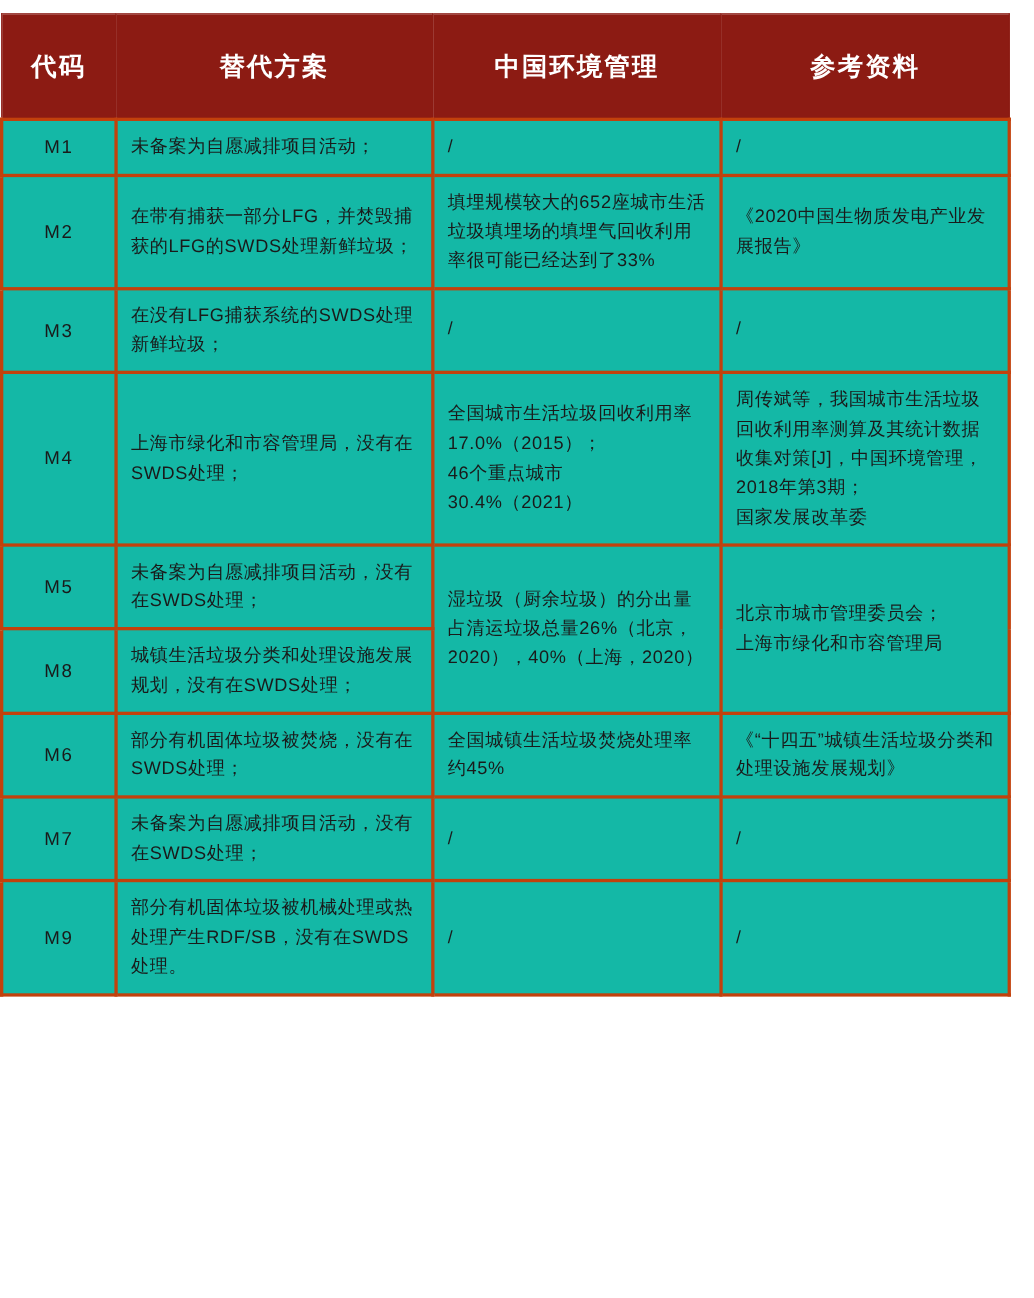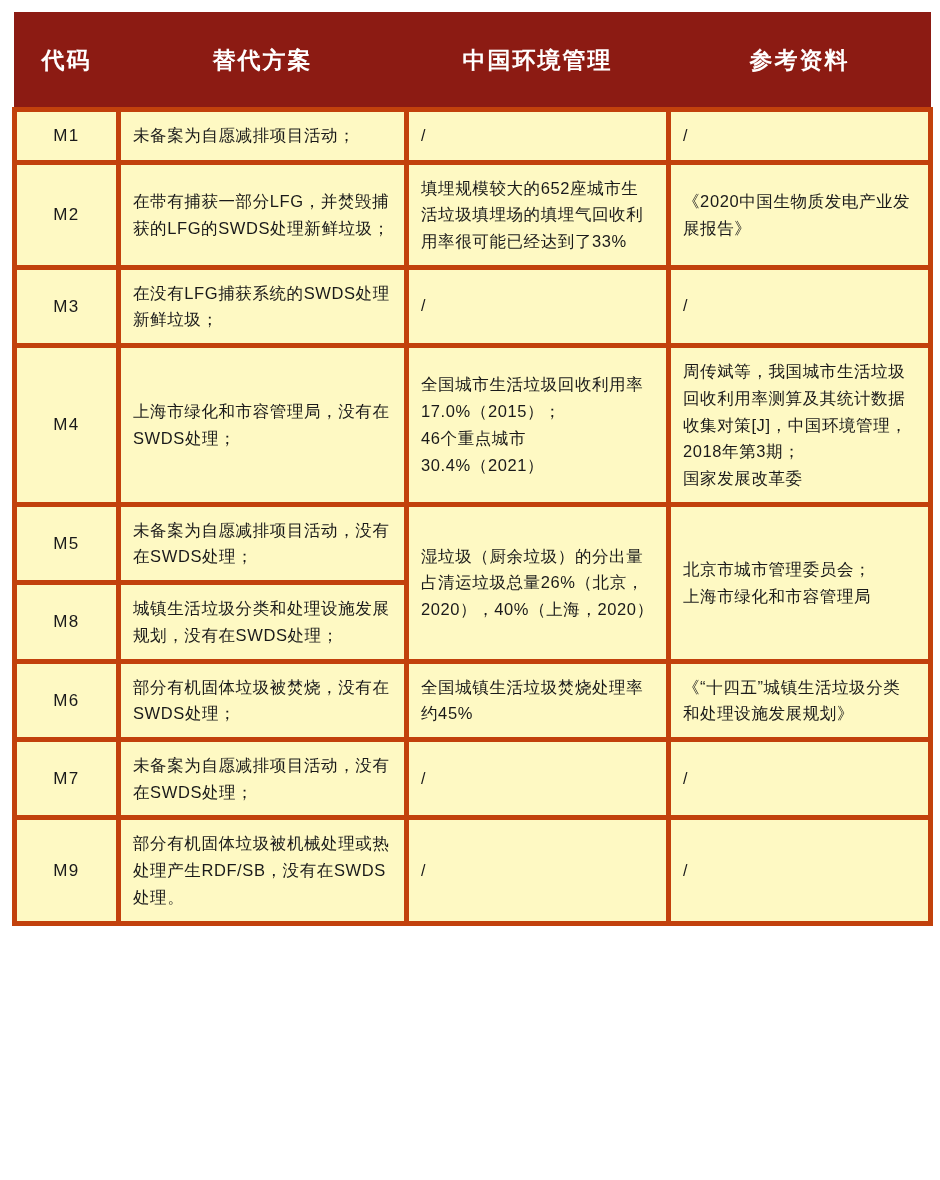--- a/index.html
+++ b/index.html
@@ -12,21 +12,21 @@
     height: 1180px;
     font-family: "Liberation Sans", "DejaVu Sans", sans-serif;
     color: #111111;
     overflow: hidden;
   }
   .sheet {
     width: 940px;
     height: 1180px;
     position: relative;
     box-sizing: border-box;
-    padding: 12px 12px 0 12px;
+    padding: 12px 12px 0 0;
   }
   table.data-table {
     border-collapse: collapse;
     table-layout: fixed;
     width: 916px;
     margin: 0;
   }
   table.data-table col.c1 { width: 104px; }
   table.data-table col.c2 { width: 288px; }
   table.data-table col.c3 { width: 262px; }
@@ -38,28 +38,28 @@
     font-size: 23px;
     font-weight: bold;
     letter-spacing: 2px;
     text-align: center;
     vertical-align: middle;
     height: 86px;
     border: 1px solid #8c1b13;
     padding: 4px 6px;
   }
   tbody td {
-    border: 5px solid #c2410c;
+    border: 3px solid #c2410c;
     vertical-align: middle;
     padding: 10px 12px;
     font-size: 16.5px;
     line-height: 1.62;
     letter-spacing: 0.6px;
     color: #1a1a1a;
-    background: #fef9c3;
+    background: #14b8a6;
   }
   td.code-cell {
     text-align: center;
     font-size: 17px;
     letter-spacing: 1.5px;
     padding: 10px 4px;
   }
   td.alt-cell {
     text-align: left;
   }

